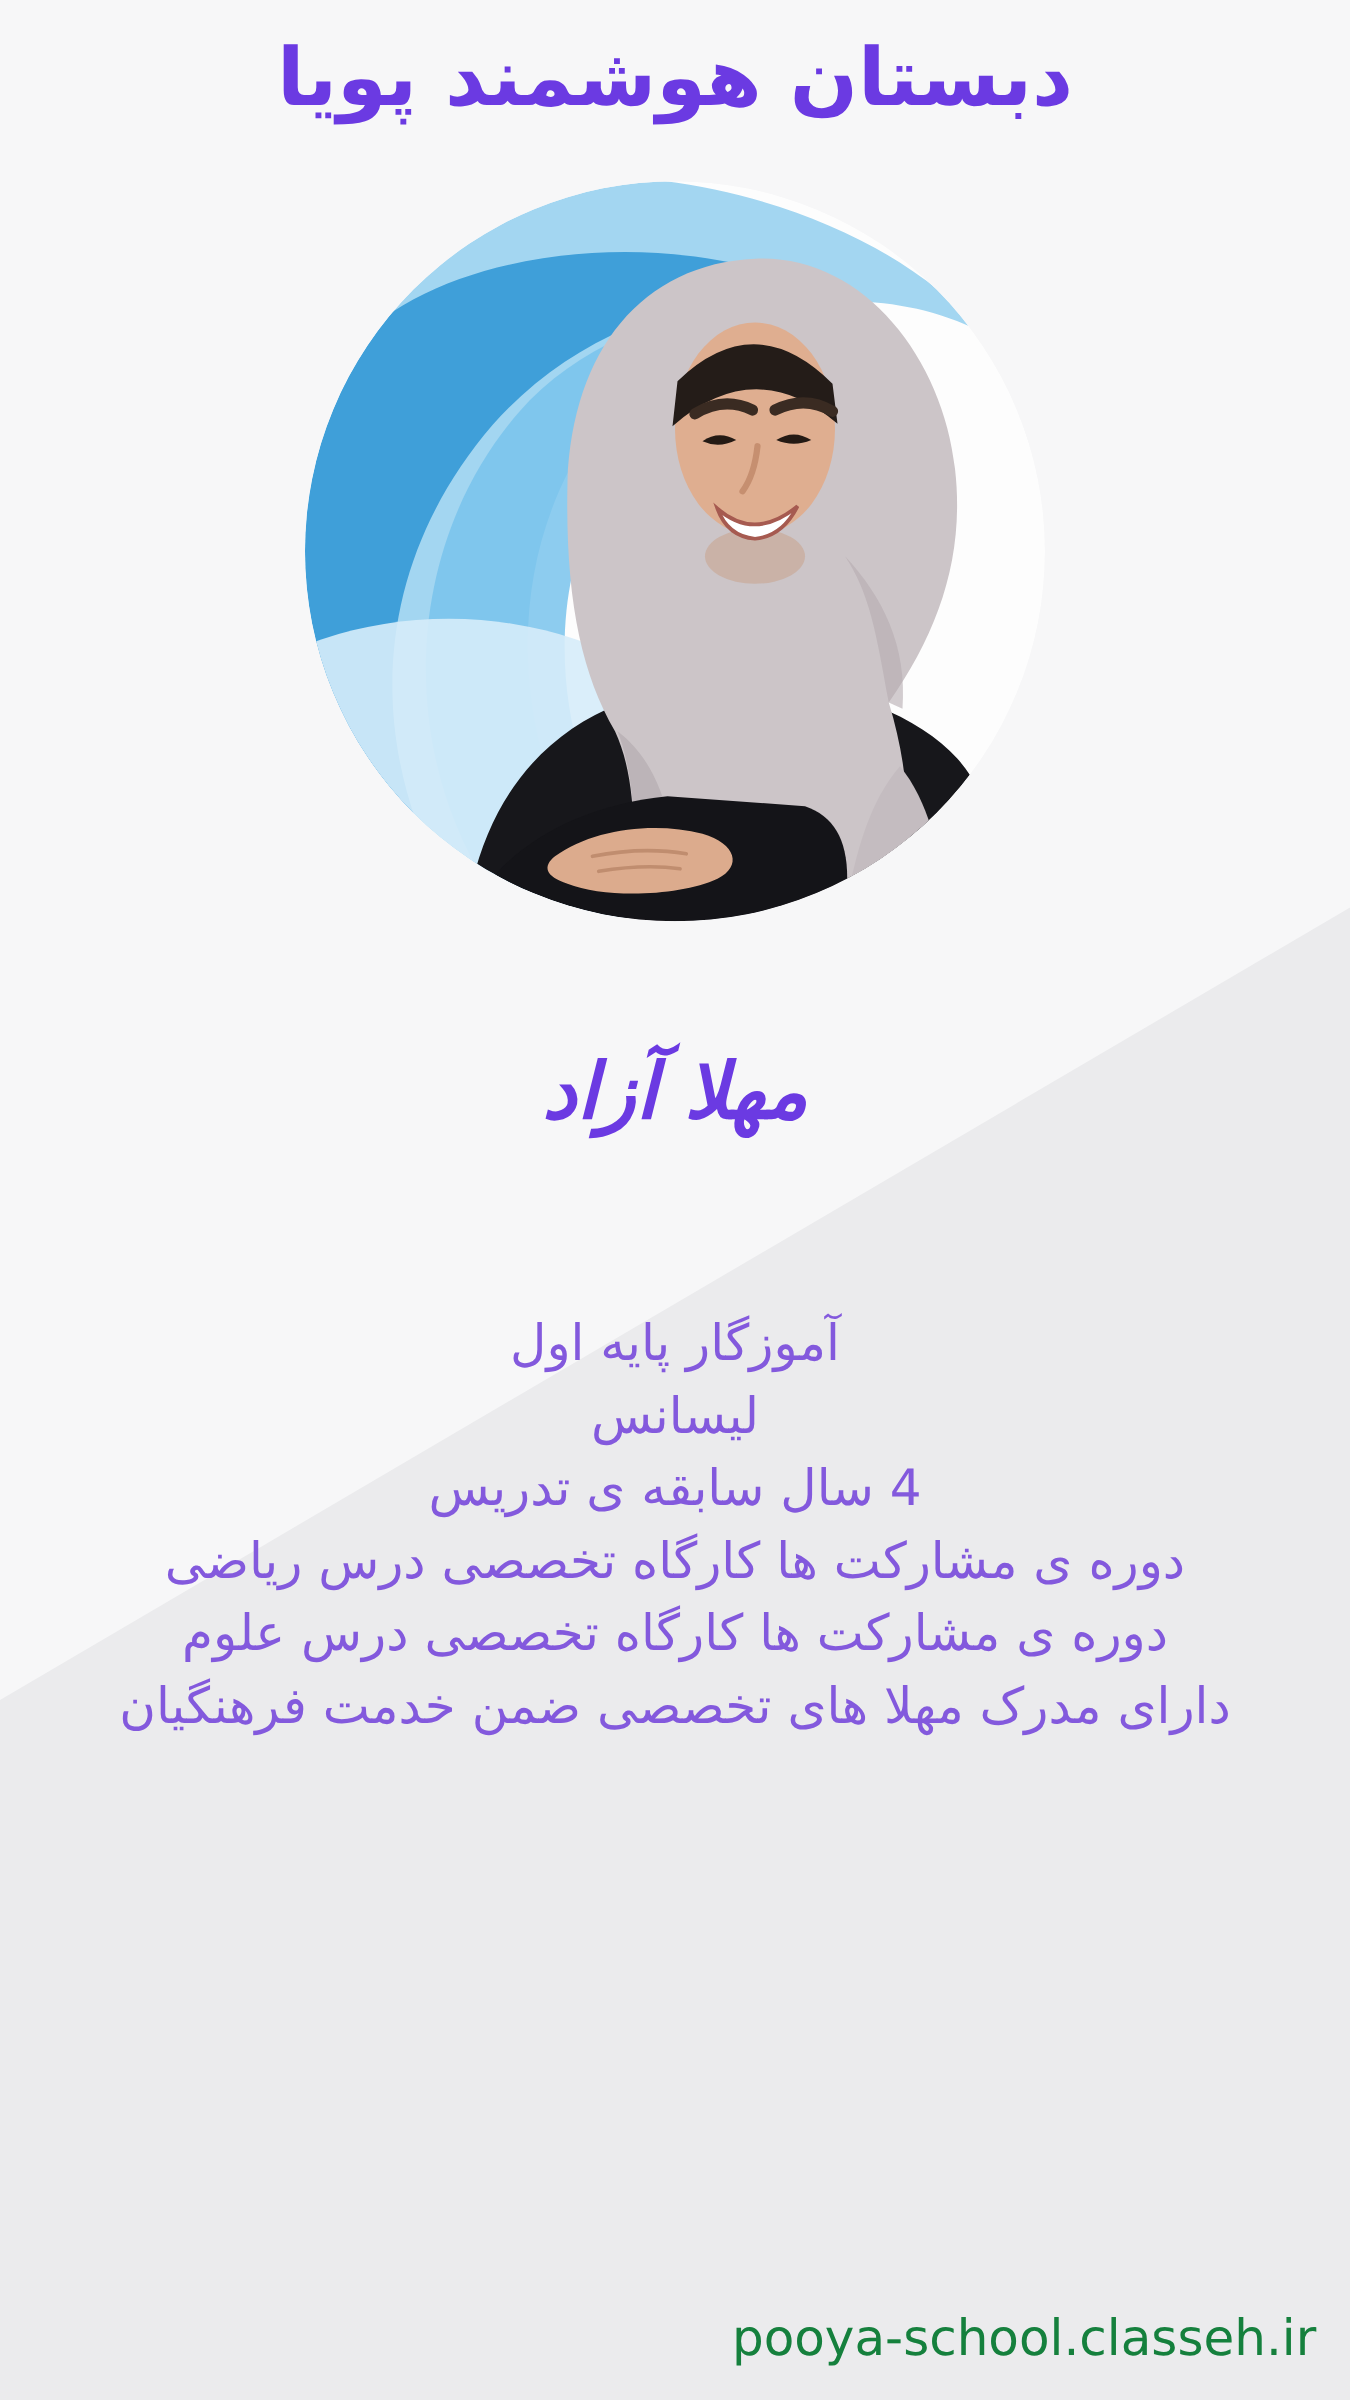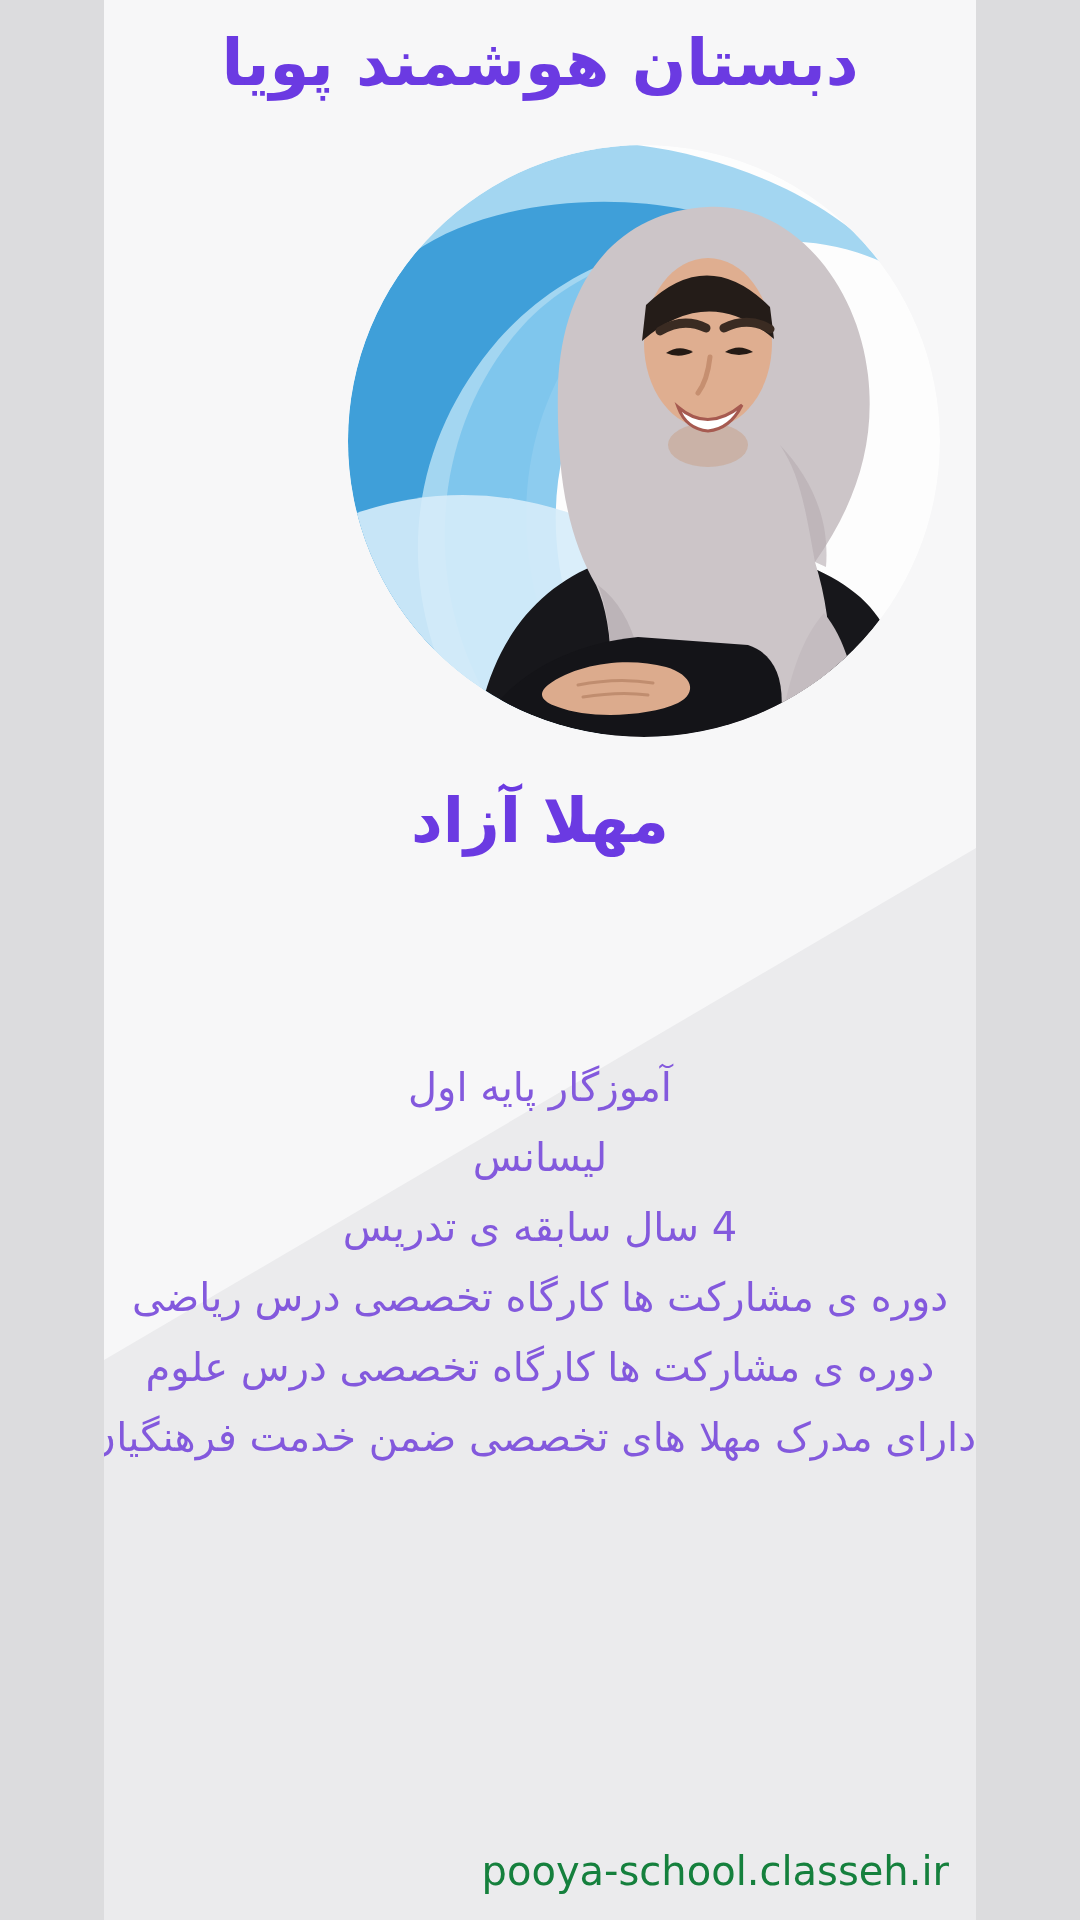--- a/index.html
+++ b/index.html
@@ -1,45 +1,45 @@
 <!DOCTYPE html>
 <html lang="fa"><head>
 <meta charset="utf-8">
 <style>
   html,body{margin:0;padding:0;background:#dcdcde;}
   .canvas{
-    position:relative;width:872px;height:1920px;margin:0 auto;
+    position:relative;width:1080px;height:1920px;margin:0 auto;
     background:#f7f7f8;overflow:hidden;
     font-family:"DejaVu Sans",sans-serif;
   }
   .shade{
     position:absolute;inset:0;background:#ebebed;
     clip-path:polygon(0px 1360px,1080px 726px,1080px 1920px,0px 1920px);
   }
   .school-title{
     position:absolute;top:26px;left:0;width:100%;
     text-align:center;direction:rtl;
     font-size:64px;font-weight:700;color:#6b3ae2;letter-spacing:0;
   }
   .photo-wrap{
     position:absolute;left:244px;top:145px;width:592px;height:592px;
     border-radius:50%;overflow:hidden;
   }
   .photo-wrap svg{display:block;width:100%;height:100%;}
   .teacher-name{
-    position:absolute;top:784px;left:0;width:100%;
+    position:absolute;top:836px;left:0;width:100%;
     text-align:center;direction:rtl;
-    font-size:62px;font-weight:700;color:#6b3ae2;
+    font-size:62px;font-weight:700;color:#6b3ae2;font-style:italic;
   }
   .quals{
     position:absolute;top:1046px;left:0;width:100%;
     text-align:center;direction:rtl;
     font-size:40px;line-height:58px;color:#8359dd;
   }
-  .quals .qual-line{white-space:nowrap;margin-top:12px;}
+  .quals .qual-line{white-space:nowrap;}
   .site-url{
     position:absolute;top:1847px;right:27px;
     font-size:40px;line-height:48px;color:#15803d;
     text-decoration:none;font-weight:400;
   }
 </style>
 </head>
 <body>
 
 <div class="canvas">

